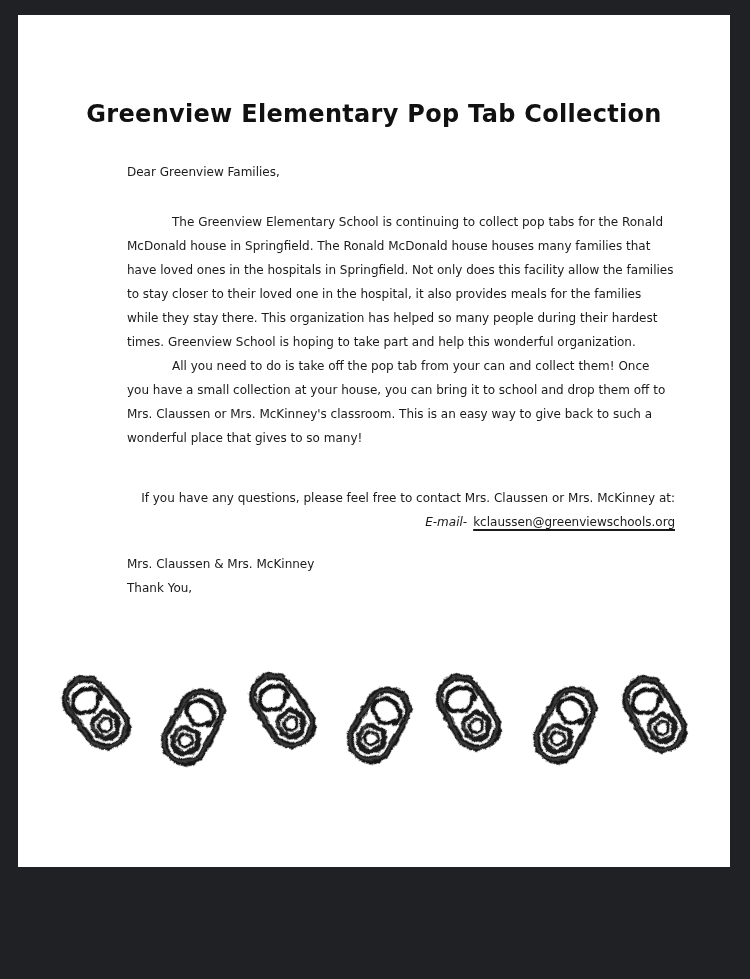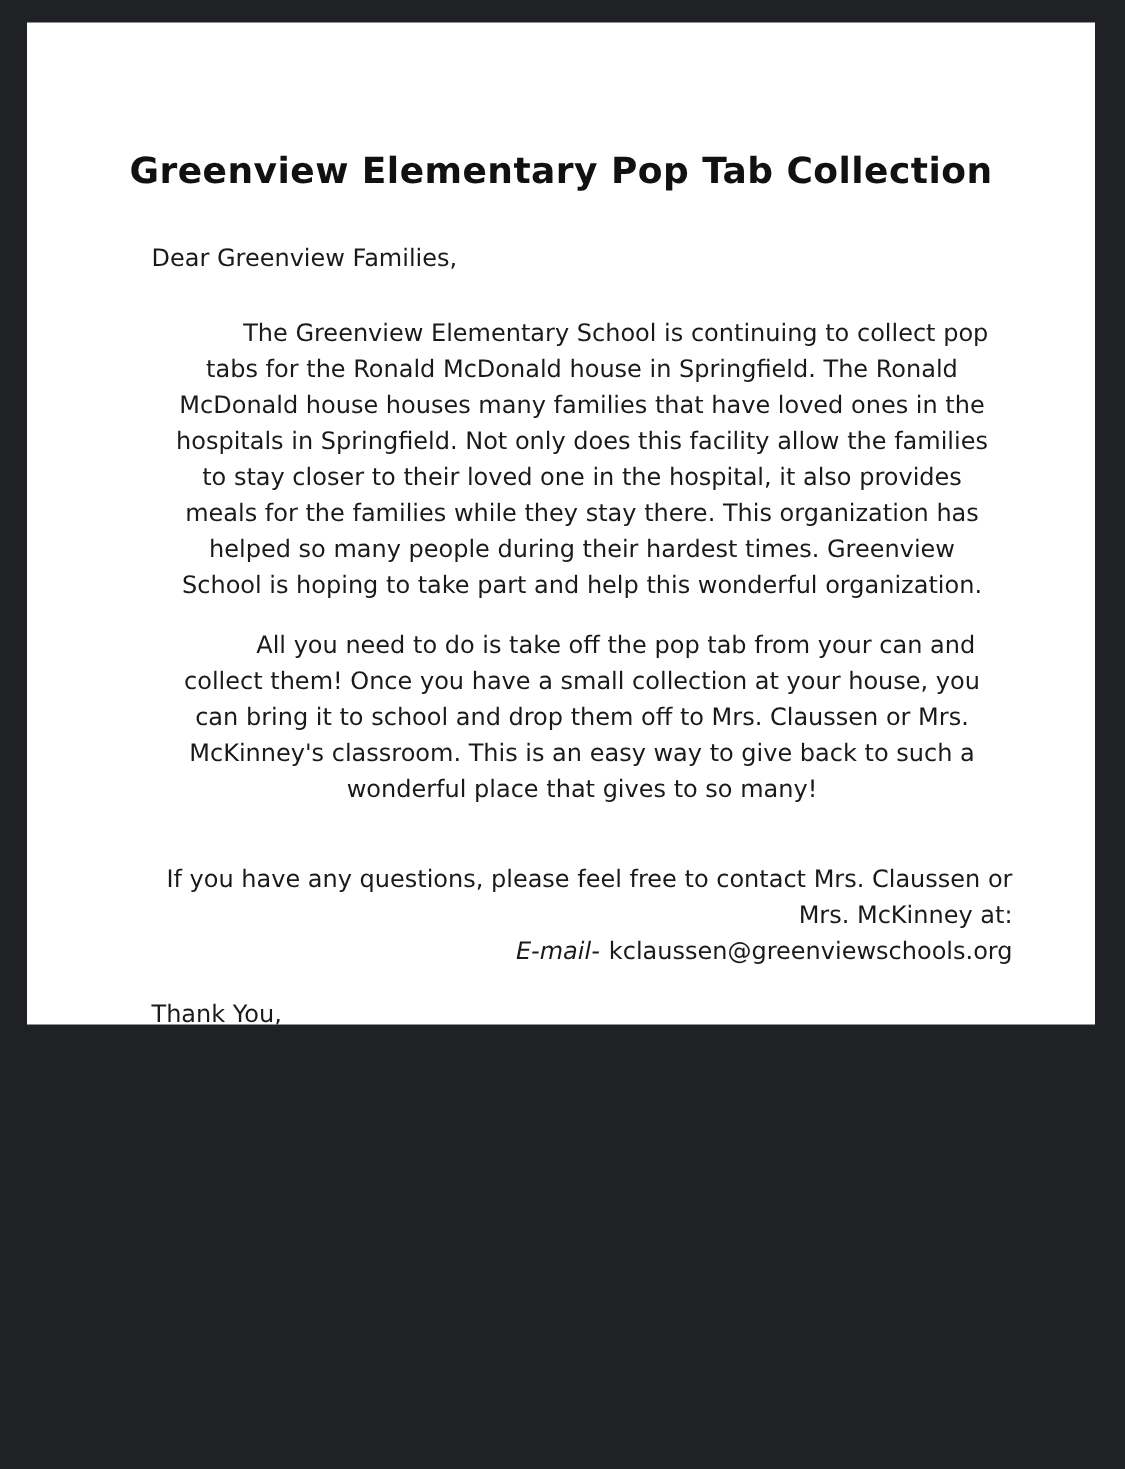--- a/index.html
+++ b/index.html
@@ -6,47 +6,48 @@
   body {
     width: 750px; height: 979px;
     background: #202124;
     position: relative;
     overflow: hidden;
     font-family: "DejaVu Sans", sans-serif;
   }
   .page {
     position: absolute;
     left: 18px; top: 15px;
-    width: 712px; height: 668px;
+    width: 712px; height: 852px;
     background: #ffffff;
     overflow: hidden;
     color: #1a1a1a;
   }
   .letter-title {
     margin: 85px 0 0 0;
     font-size: 24px;
     font-weight: bold;
     text-align: center;
     white-space: nowrap;
     letter-spacing: 0.3px;
     color: #111;
   }
   .content {
-    padding: 0 55px 0 83px;
-    font-size: 16px;
+    padding: 0 55px 0 109px;
+    font-size: 12px;
     line-height: 24px;
   }
   .salutation { margin: 32px 0 0 0; }
   .body-block { margin: 26px 0 0 0; }
-  .body-block p { margin: 16px; text-indent: 45px; text-align: center; }
+  .body-block p { margin: 0; text-indent: 45px; }
   .contact-block { margin: 36px 0 0 0; }
   .contact-block p { margin: 0; text-align: right; }
   .contact-row .clabel { margin-right: 6px; font-style: italic; }
   .email-link {
     color: #1a1a1a;
+    text-decoration: underline;
     text-decoration-thickness: 1.5px;
     text-underline-offset: 3px;
     cursor: pointer;
   }
   .closing-block { margin: 18px 0 0 0; }
   .closing-block p { margin: 0; }
   .poptab-row {
     margin-top: 46px;
     padding: 0 34px 0 40px;
     display: flex;
@@ -99,22 +100,22 @@
       <p>The Greenview Elementary School is continuing to collect pop tabs for the Ronald McDonald house in Springfield. The Ronald McDonald house houses many families that have loved ones in the hospitals in Springfield. Not only does this facility allow the families to stay closer to their loved one in the hospital, it also provides meals for the families while they stay there. This organization has helped so many people during their hardest times. Greenview School is hoping to take part and help this wonderful organization.</p>
       <p>All you need to do is take off the pop tab from your can and collect them! Once you have a small collection at your house, you can bring it to school and drop them off to Mrs. Claussen or Mrs. McKinney's classroom. This is an easy way to give back to such a wonderful place that gives to so many!</p>
     </div>
 
     <div class="contact-block">
       <p>If you have any questions, please feel free to contact Mrs. Claussen or Mrs. McKinney at:</p>
       <p class="contact-row"><span class="clabel">E-mail-</span><span class="email-link">kclaussen@greenviewschools.org</span></p>
     </div>
 
     <div class="closing-block">
+      <p>Mrs. Claussen &amp; Mrs. McKinney</p>
       <p>Thank You,</p>
-      <p>Mrs. Claussen &amp; Mrs. McKinney</p>
     </div>
 
   </div>
 
   <div class="poptab-row">
     <svg class="poptab" viewBox="0 0 100 120">
         <use href="#poptab-shape"></use>
       </svg>
     <svg class="poptab" viewBox="0 0 100 120">
         <use href="#poptab-shape"></use>

